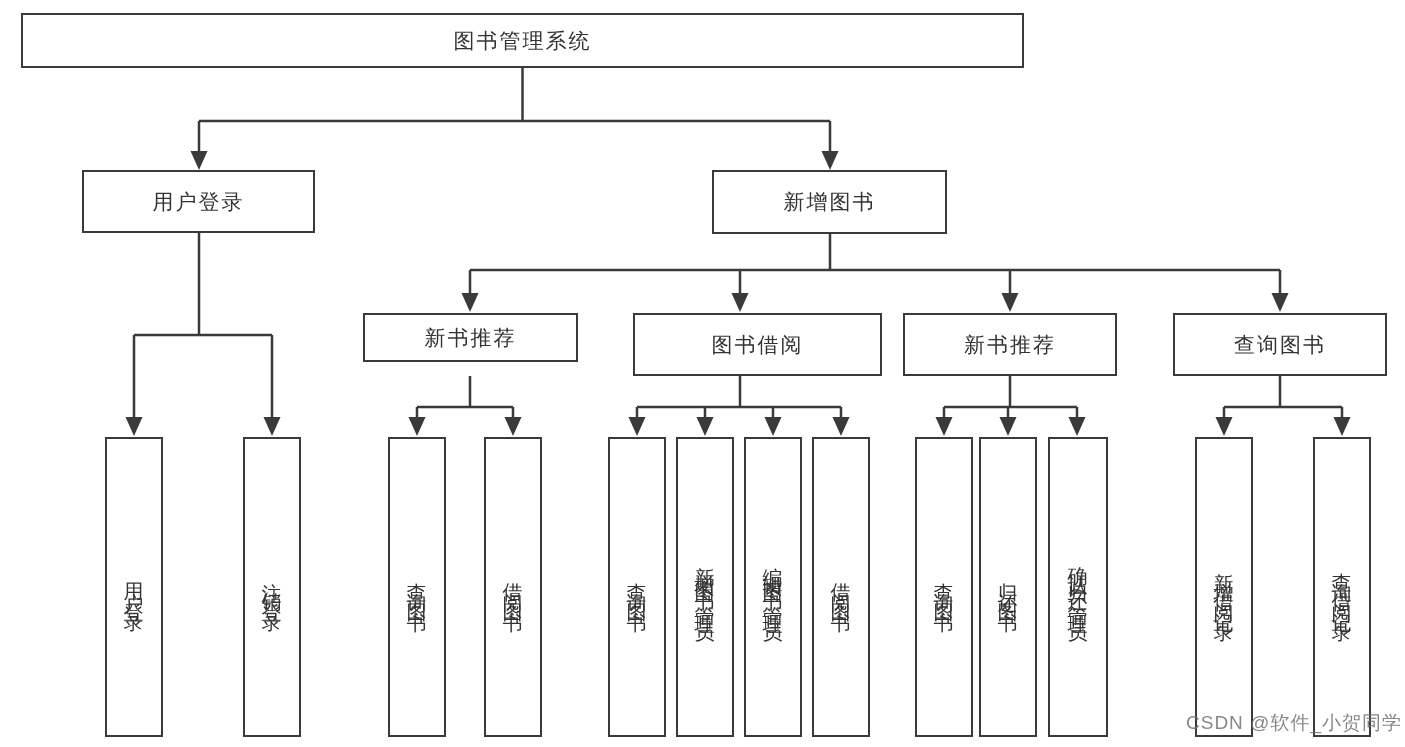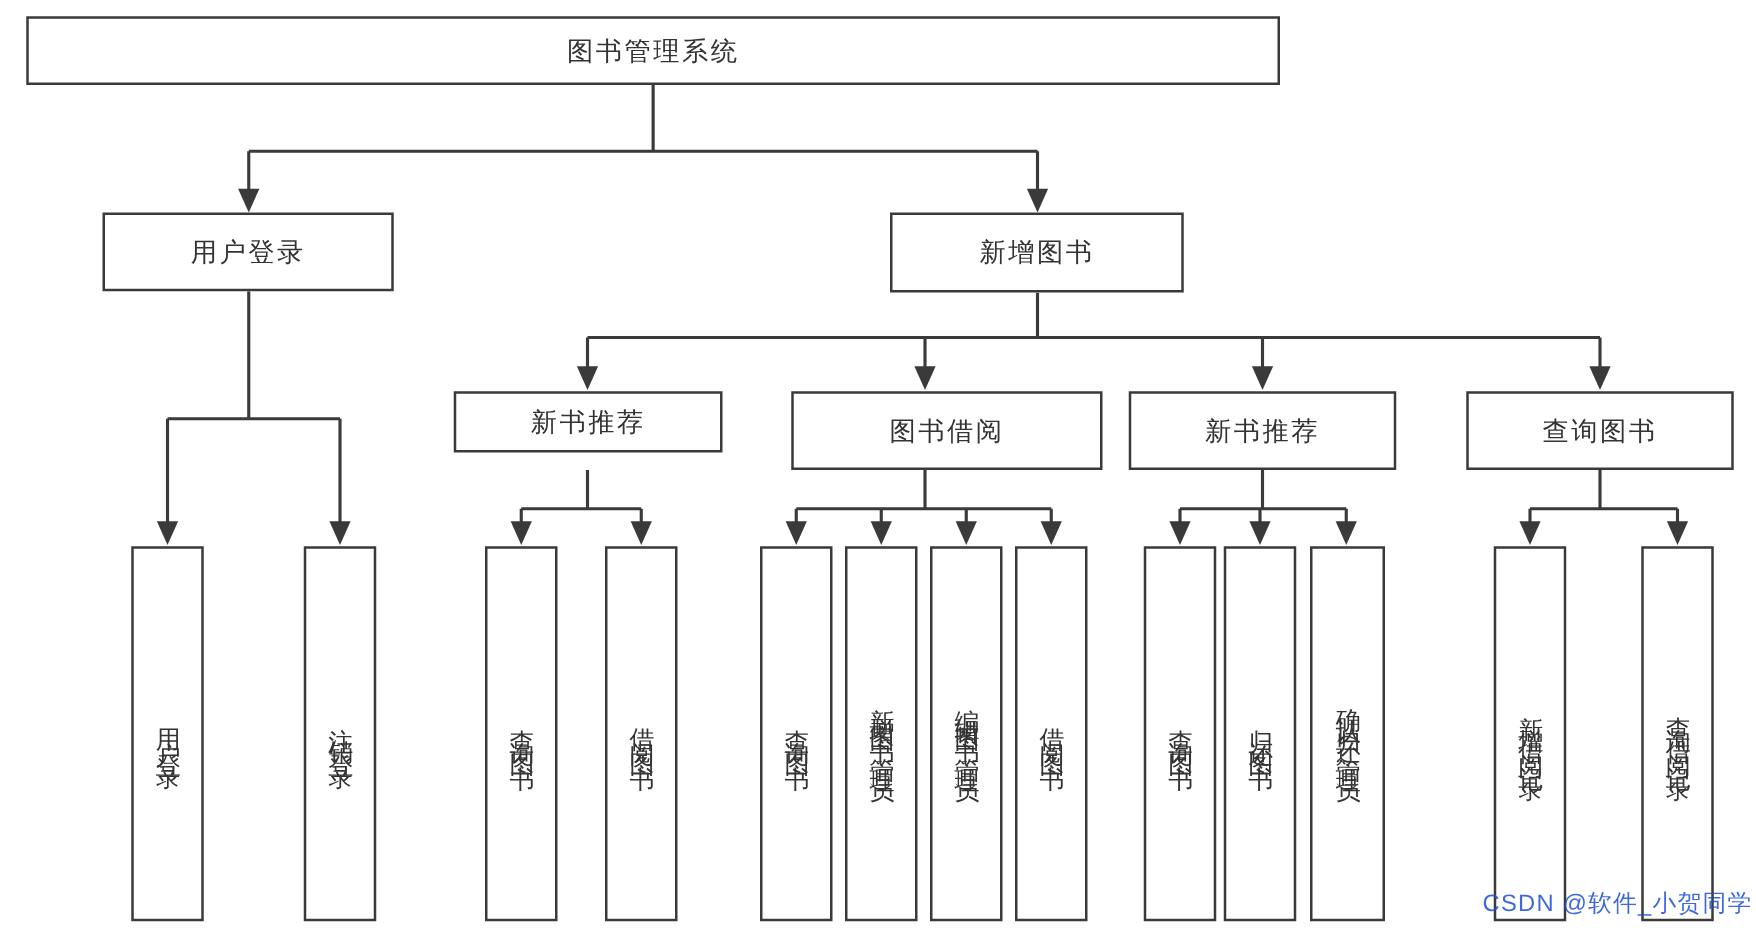--- a/index.html
+++ b/index.html
@@ -16,21 +16,21 @@
     color:#333333;
   }
   .node.h span{font-size:21px;letter-spacing:2px;white-space:nowrap;}
   .node.v span{
     writing-mode:vertical-rl;text-orientation:mixed;
     font-size:20px;letter-spacing:10px;line-height:1;
   }
   .node.v.long span{letter-spacing:8px;}
   .watermark{
     position:absolute;left:1186px;top:710px;z-index:6;
-    font-size:19px;color:#1d4ed8;opacity:.85;letter-spacing:1px;white-space:nowrap;
+    font-size:19px;color:#737373;opacity:.85;letter-spacing:1px;white-space:nowrap;
   }
 </style>
 </head>
 <body>
 
 <svg id="connectors" width="1405" height="747" viewBox="0 0 1405 747">
   <g stroke="#3a3a3a" stroke-width="2.5" fill="none">
     <path d="M522.5,68 V121 M199,121 H830 M199,121 V152 M830,121 V152"></path>
     <path d="M199,233 V335 M134,335 H272 M134,335 V418 M272,335 V418"></path>
     <path d="M830,234 V270 M470,270 H1280 M470,270 V294 M740,270 V294 M1010,270 V294 M1280,270 V294"></path>

